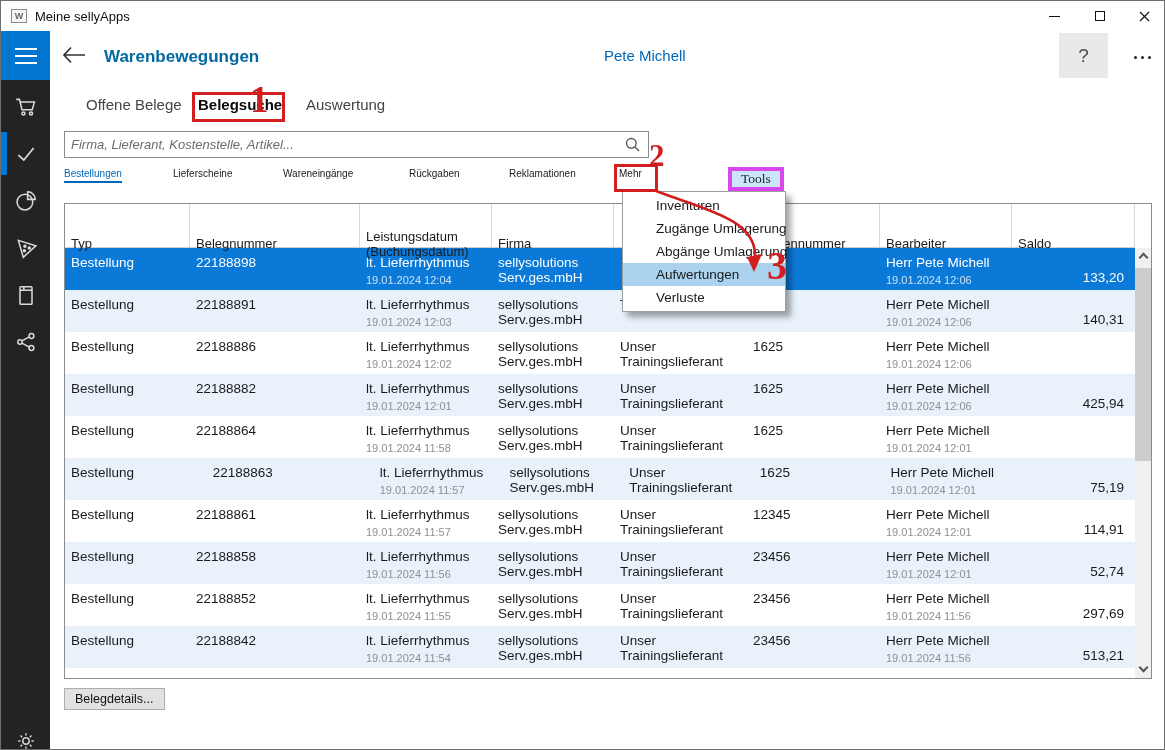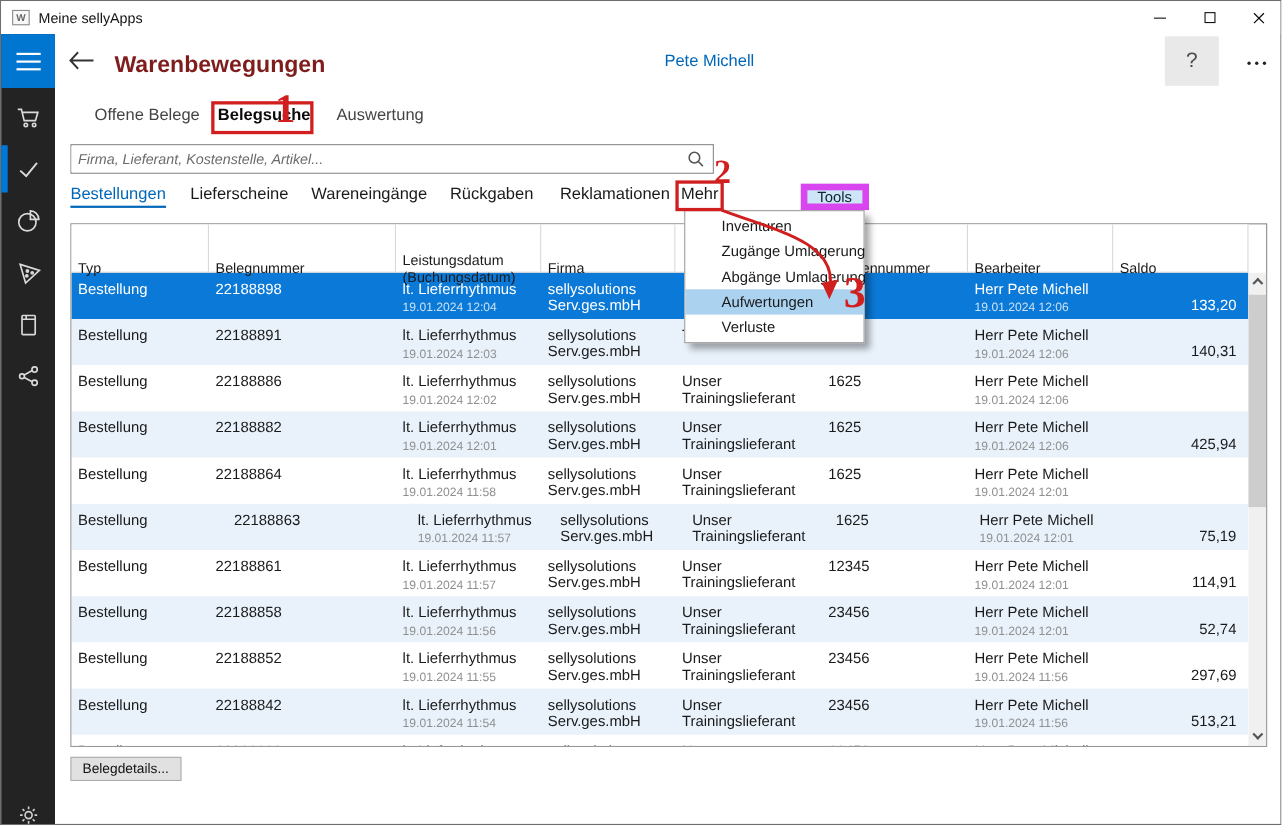--- a/index.html
+++ b/index.html
@@ -19,41 +19,41 @@
   
   .sidebar { position:absolute; left:0; top:30px; width:49px; height:720px; background:#232323; }
   .hamburger { position:absolute; left:0; top:0; width:49px; height:49px; background:#0076d1; display:flex; flex-direction:column; align-items:center; justify-content:center; gap:5px; }
   .hamburger .bar { width:22px; height:2px; background:#fff; }
   .nav-item { position:absolute; left:0; width:49px; height:47px; display:flex; align-items:center; justify-content:center; }
   .accent-bar { position:absolute; left:0; top:2px; width:6px; height:43px; background:#0078d7; }
   .nav-bottom { position:absolute; left:0; top:686px; width:49px; height:47px; display:flex; align-items:center; justify-content:center; }
 
   
   .back-btn { position:absolute; left:60px; top:43px; width:28px; height:24px; }
-  .page-title { position:absolute; left:103px; top:46px; font-size:21px; font-weight:bold; color:#7f1d1d; }
+  .page-title { position:absolute; left:103px; top:46px; font-size:17px; font-weight:bold; color:#0369a1; }
   .user-name { position:absolute; left:603px; top:46px; font-size:15px; color:#0067b8; }
   .help-btn { position:absolute; left:1058px; top:32px; width:49px; height:45px; background:#e9e9e9; display:flex; align-items:center; justify-content:center; font-size:19px; color:#4a4a4a; }
   .more-btn { position:absolute; left:1124px; top:50px; width:34px; height:12px; display:flex; align-items:center; justify-content:center; gap:4px; }
   .more-btn i { width:3px; height:3px; border-radius:50%; background:#222; }
 
   
   .tab { position:absolute; top:95px; font-size:15px; color:#444; }
   .tab.active { font-weight:bold; color:#0a0a0a; }
 
   
   .search-box { position:absolute; left:63px; top:130px; width:585px; height:27px; border:1px solid #8a8a8a; background:#fff; display:flex; align-items:center; }
   .search-box input { flex:1; border:none; outline:none; height:23px; padding:0 6px; font-size:13px; font-family:"Liberation Sans", sans-serif; color:#222; }
   .search-box input::placeholder { font-style:italic; color:#6b6b6b; }
   .search-icon { margin-right:8px; }
 
   
   .filters { position:absolute; left:0; top:165px; width:1165px; height:24px; }
-  .flink { position:absolute; top:2px; font-size:15px; color:#1a1a1a; cursor:default; }
+  .flink { position:absolute; top:2px; font-size:10px; color:#1a1a1a; cursor:default; }
   .flink.active { color:#0067b8; border-bottom:2px solid #0067b8; padding-bottom:2px; }
-  .tools-btn { position:absolute; left:727px; top:166px; height:24px; padding:0 9px; background:#cde6f7; border:6px solid #d946ef; font-size:13.5px; color:#10222f; display:flex; align-items:center; }
+  .tools-btn { position:absolute; left:727px; top:166px; height:24px; padding:0 9px; background:#cde6f7; border:4px solid #d946ef; font-size:13.5px; color:#10222f; display:flex; align-items:center;font-family:Liberation Serif, serif; }
 
   
   .table-wrap { position:absolute; left:63px; top:202px; width:1088px; height:476px; border:1px solid #8c8c8c; background:#fff; }
   .thead { display:flex; width:1070px; height:44px; border-bottom:1px solid #cfcfcf; background:#fff; }
   .th { display:flex; align-items:center; padding-left:6px; border-right:1px solid #d9d9d9; font-size:13px; color:#1a1a1a; }
   .thlab { line-height:15px;margin-top:36px; }
   .tbody { width:1070px; height:430px; overflow:hidden; }
   .tr { display:flex; width:1070px; height:42px; overflow:hidden; background:#fff; }
   .tr.alt { background:#e9f2fb; }
   .tr.sel { background:#0b79d7; color:#fff; }

